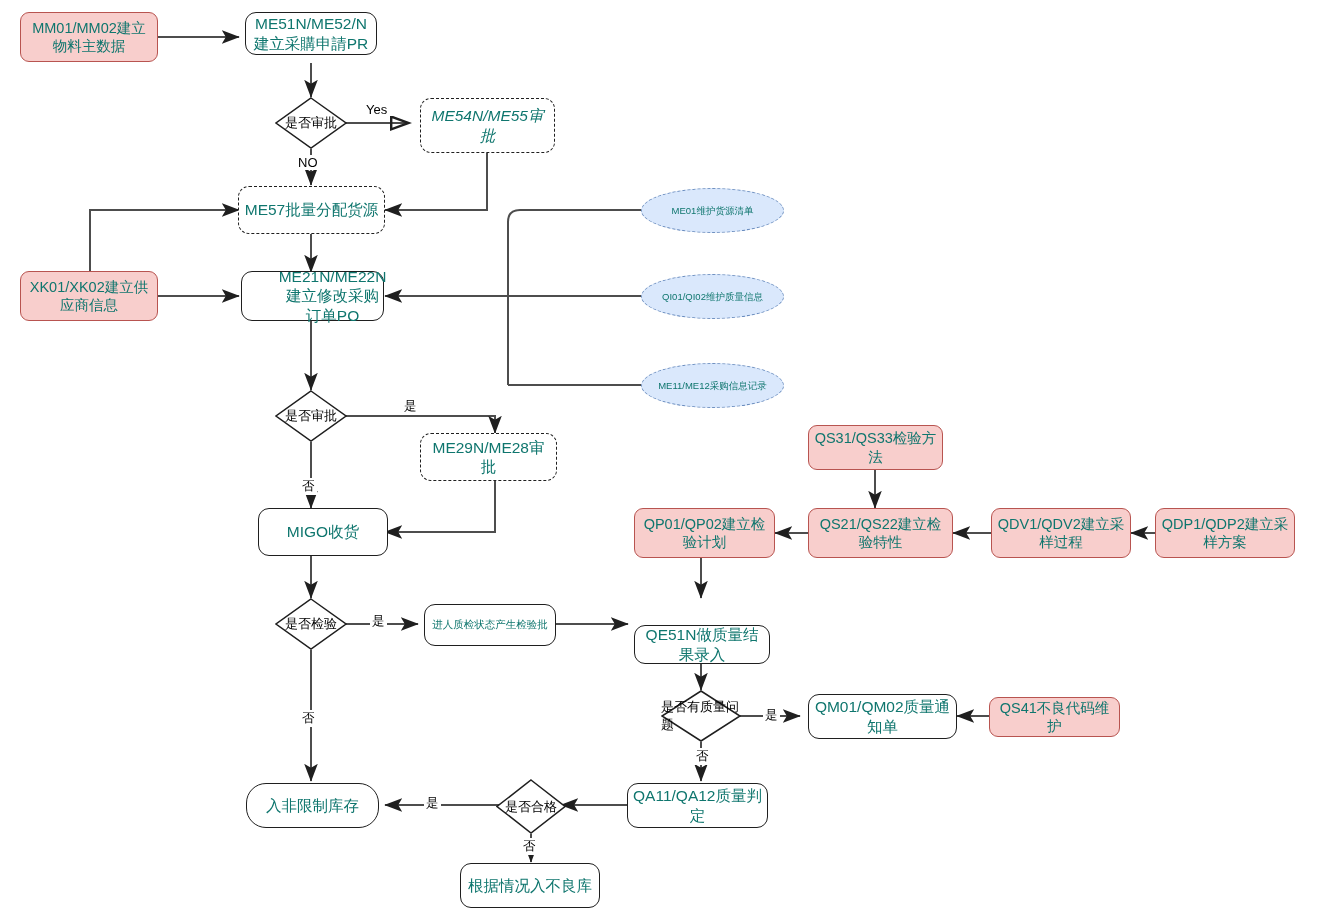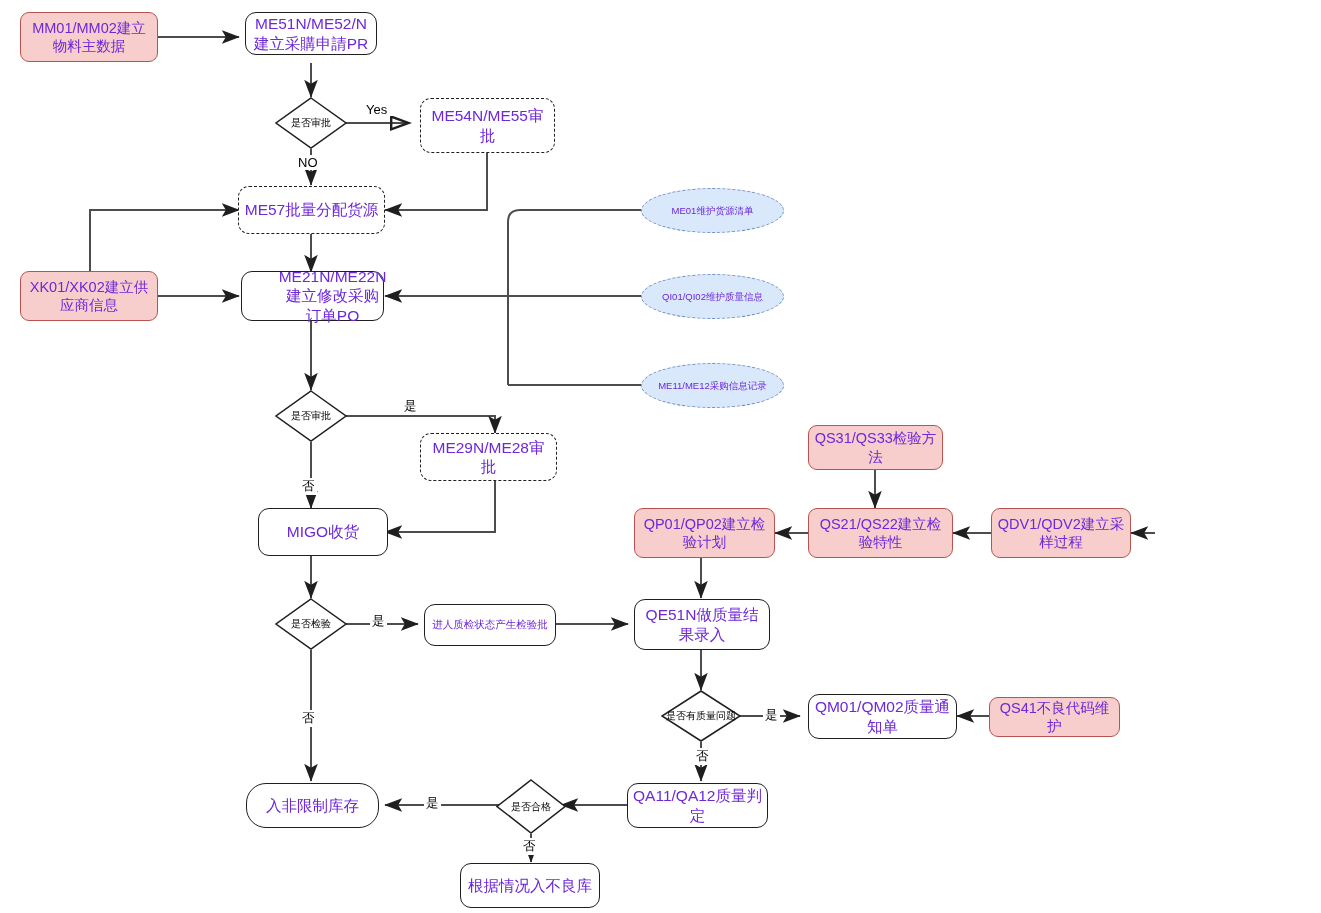--- a/index.html
+++ b/index.html
@@ -1,27 +1,27 @@
 <!DOCTYPE html>
 <html><head>
 <meta charset="utf-8">
 <style>
   html,body{margin:0;padding:0;background:#ffffff;}
   body{font-family:"Liberation Sans","DejaVu Sans",sans-serif;}
   #canvas{position:relative;width:1321px;height:913px;background:#ffffff;overflow:hidden;}
   svg#edges{position:absolute;left:0;top:0;width:1321px;height:913px;pointer-events:none;}
-  .node{position:absolute;box-sizing:border-box;display:flex;align-items:center;justify-content:center;text-align:center;line-height:1.25;color:#6d28d9;}
+  .node{position:absolute;box-sizing:border-box;display:flex;align-items:center;justify-content:center;text-align:center;line-height:1.25;color:#0f766e;}
   .proc{border:1.4px solid #1f1f1f;border-radius:11px;background:#ffffff;font-size:15.5px;}
   .proc.small{font-size:10.5px;}
   .pink{border:1.4px solid #b85450;border-radius:9px;background:#f8cecc;font-size:14.5px;}
   .dashed{border:1.7px dashed #1f1f1f;border-radius:11px;background:#ffffff;font-size:15.5px;}
   .ellipse{border:1.4px dashed #6c8ebf;border-radius:50%;background:#dae8fc;font-size:9.5px;}
   .diamond-wrap{position:absolute;}
   .diamond-shape{position:absolute;left:0;top:0;width:100%;height:100%;}
-  .diamond-label{position:absolute;left:0;top:0;width:100%;height:100%;display:flex;align-items:center;justify-content:center;font-size:10px;color:#000;}
+  .diamond-label{position:absolute;left:0;top:0;width:100%;height:100%;display:flex;align-items:center;justify-content:center;font-size:13px;color:#000;}
   .edge-label{position:absolute;font-size:13px;color:#000;background:#ffffff;padding:0 2px;white-space:nowrap;}
   .edge-label.cn{font-size:12.5px;}
   .inner{padding:2px 4px;}
 </style>
 </head>
 <body>
 
 <div id="canvas">
 
   <svg id="edges" viewBox="0 0 1321 913">
@@ -107,21 +107,21 @@
     <span class="inner">ME51N/ME52/N建立采購申請PR</span>
   </div>
 
   <div class="diamond-wrap" style="left:275px;top:97px;width:72px;height:52px;">
     <svg class="diamond-shape" viewBox="0 0 72 52">
       <polygon points="36,1 71,26 36,51 1,26" fill="#ffffff" stroke="#1f1f1f" stroke-width="1.5"></polygon>
     </svg>
     <span class="diamond-label">是否审批</span>
   </div>
 
-  <div class="node dashed" style="left:420px;top:98px;width:135px;height:55px;">
+  <div class="node dashed" style="left:420px;top:98px;width:135px;height:55px;font-style:italic;">
     <span class="inner">ME54N/ME55审批</span>
   </div>
 
   <div class="node dashed" style="left:238px;top:186px;width:147px;height:48px;">
     <span class="inner">ME57批量分配货源</span>
   </div>
 
   <div class="node pink" style="left:20px;top:271px;width:138px;height:50px;">
     <span class="inner">XK01/XK02建立供应商信息</span>
   </div>
@@ -173,26 +173,29 @@
   </div>
 
   <div class="node pink" style="left:808px;top:508px;width:145px;height:50px;">
     <span class="inner">QS21/QS22建立检验特性</span>
   </div>
 
   <div class="node pink" style="left:991px;top:508px;width:140px;height:50px;">
     <span class="inner">QDV1/QDV2建立采样过程</span>
   </div>
 
+  <div class="node pink" style="left:1155px;top:508px;width:140px;height:50px;">
+    <span class="inner">QDP1/QDP2建立采样方案</span>
+  </div>
 
   <div class="node pink" style="left:634px;top:508px;width:141px;height:50px;">
     <span class="inner">QP01/QP02建立检验计划</span>
   </div>
 
-  <div class="node proc" style="left:634px;top:599px;width:136px;height:51px;">
+  <div class="node proc" style="left:634px;top:625px;width:136px;height:39px;">
     <span class="inner">QE51N做质量结果录入</span>
   </div>
 
   <div class="diamond-wrap" style="left:661px;top:690px;width:80px;height:52px;">
     <svg class="diamond-shape" viewBox="0 0 80 52">
       <polygon points="40,1 79,26 40,51 1,26" fill="#ffffff" stroke="#1f1f1f" stroke-width="1.5"></polygon>
     </svg>
     <span class="diamond-label">是否有质量问题</span>
   </div>
 

